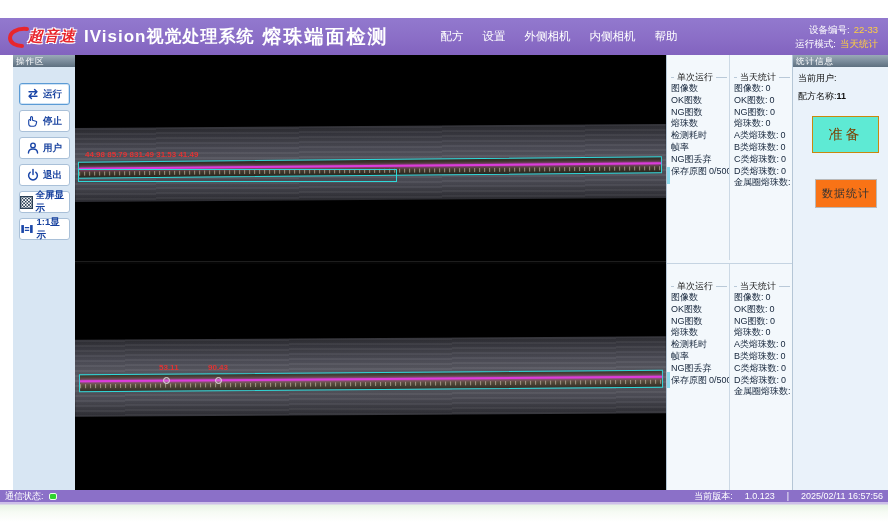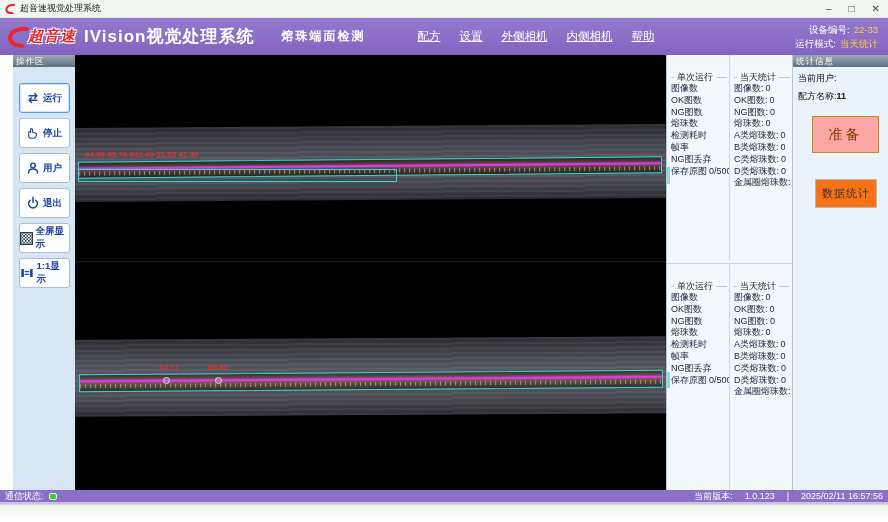--- a/index.html
+++ b/index.html
@@ -13,33 +13,33 @@
   .win-controls { margin-left:auto; display:flex; gap:17px; margin-right:8px; color:#444; font-size:10px; line-height:18px; }
   .win-btn { cursor:default; }
 
   
   .app-header { position:absolute; left:0; top:18px; width:888px; height:37px;
     background:linear-gradient(180deg,#9279ce 0%,#8a6dc6 60%,#8263bf 100%); display:flex; align-items:center; }
   .logo-wrap { margin-left:6px; display:flex; align-items:center;text-align:right; }
   .logo-text { color:#e8262d; font-weight:bold; font-style:italic; font-size:15px; margin-left:-4px;
     text-shadow:1px 1px 0 #fff,-1px -1px 0 #fff,1px -1px 0 #fff,-1px 1px 0 #fff; letter-spacing:1px; }
   .app-title { color:#fff; font-size:17px; font-weight:bold; margin-left:8px; letter-spacing:1px; }
-  .app-subtitle { color:#fff; font-size:12px; font-weight:bold; margin-left:27px; letter-spacing:2px; }
+  .app-subtitle { color:#fff; font-size:19px; font-weight:bold; margin-left:8px; letter-spacing:2px; }
   .menu { display:flex; gap:19px; margin-left:52px; color:#fff; font-size:11.5px; }
-  .menu-item { cursor:default; white-space:nowrap;text-decoration:underline; }
+  .menu-item { cursor:default; white-space:nowrap; }
   .device-info { margin-left:auto; margin-right:10px; text-align:right; font-size:9.5px; color:#fff; line-height:14px; }
   .device-info .val { color:#ffcf3f; margin-left:4px; }
 
   
   .body { position:absolute; left:13px; top:55px; width:888px; height:435px; display:flex; background:#000; }
 
   
   .sidebar { width:62px; background:#d8e6f3; display:flex; flex-direction:column; flex:none; }
   .group-header { height:12px; background:linear-gradient(180deg,#9aaab8 0%,#5e7080 100%); color:#fff; font-size:8.5px; line-height:12px; padding-left:3px; letter-spacing:1px; }
-  .side-btn { width:51px; height:30px; margin:3px auto 2px auto; background:#fff; border:1px solid #a9c0d8; border-radius:3px;
+  .side-btn { width:51px; height:22px; margin:3px auto 2px auto; background:#fff; border:1px solid #a9c0d8; border-radius:3px;
     display:flex; align-items:center; justify-content:center; gap:3px; color:#16409e; font-size:9.5px; font-weight:bold; cursor:default; }
   .side-btn.first { margin-top:16px; border:1px solid #5b9bd5; box-shadow:0 0 0 1px #cfe3f5 inset; }
   .side-btn svg { flex:none; }
 
   
   .viewports { width:591px; flex:none; display:flex; flex-direction:column; background:#000; }
   .viewport { position:relative; background:#000; overflow:hidden; }
   .vp-top { height:206px; }
   .vp-gap { height:3px; background:#050505; border-top:1px solid #1d1d1d; }
   .vp-bottom { height:226px;padding-left:8px; }
@@ -76,51 +76,38 @@
   .scol-header::after { content:""; flex:1; height:1px; background:#b9c9d8; margin-right:2px; }
   .srow { height:11.8px; line-height:11.8px; font-size:9px; color:#14243a; white-space:nowrap; overflow:hidden; }
   .srow .val { margin-left:2px; }
   .scroll-thumb { position:absolute; left:0; width:3px; background:#8fd9ea; }
   .th1 { top:112px; height:17px; } .th2 { top:317px; height:16px; }
 
   
   .info-panel { width:109px; flex:none; background:#eaf2fa; border-left:1px solid #b5c6d6; position:relative; }
   .ip-row { font-size:9px; color:#111; padding-left:5px; margin-top:5px; white-space:nowrap; }
   .ip-row .val { font-weight:bold; margin-left:0; }
-  .prepare-btn { position:absolute; left:19px; top:61px; width:67px; height:37px; background:#fca5a5; border:1px solid #c9880e;
+  .prepare-btn { position:absolute; left:19px; top:61px; width:67px; height:37px; background:#5eead4; border:1px solid #c9880e;
     color:#7c3f00; font-size:14px; letter-spacing:3px; display:flex; align-items:center; justify-content:center; cursor:default; }
   .stats-btn { position:absolute; left:22px; top:124px; width:62px; height:29px; background:#f97316; border:1px solid #b9b9b9;
     color:#333; font-size:11px; letter-spacing:1px; display:flex; align-items:center; justify-content:center; cursor:default; }
 
   
   .statusbar { position:absolute; left:0; top:490px; width:888px; height:12px; background:#8b70c8; display:flex; align-items:center; font-size:9px; color:#fff; }
   .comm-label { margin-left:5px; }
   .led { width:8px; height:7px; background:#2fd32f; border:1px solid #eaffea; border-radius:2px; margin-left:5px; }
   .sb-right { margin-left:auto; display:flex; gap:12px; margin-right:5px; align-items:center; }
   .desktop-strip { position:absolute; left:0; top:502px; width:888px; height:20px;
     background:linear-gradient(180deg,#cdbfe8 0px,#cdbfe8 2px,#e7f3e4 3px,#f6fbf4 10px,#ffffff 20px); }
 </style>
 </head>
 <body>
 
 <div class="screen">
 
-  <div class="os-titlebar">
-    <span class="os-logo">
-      <svg width="11" height="11" viewBox="0 0 16 16">
-          <path d="M13 3 C6 2 2 6 2 9.5 c0 3.5 4 5.5 9 5.5" stroke="#e8262d" stroke-width="3" fill="none" stroke-linecap="round"></path>
-        </svg>
-    </span>
-    <span class="os-title">超音速视觉处理系统</span>
-    <span class="win-controls">
-      <span class="win-btn">–</span>
-      <span class="win-btn">□</span>
-      <span class="win-btn">✕</span>
-    </span>
-  </div>
 
   <div class="app-header">
     <span class="logo-wrap">
       <svg width="26" height="26" viewBox="0 0 26 26">
         <path d="M21 5 C10 4 4 9 4 14 c0 5 6 8 12 8" stroke="#e8262d" stroke-width="4" fill="none" stroke-linecap="round"></path>
       </svg>
       <span class="logo-text">超音速</span>
     </span>
     <span class="app-title">IVision视觉处理系统</span>
     <span class="app-subtitle">熔珠端面检测</span>
@@ -206,21 +193,21 @@
         <div class="anno">44.98 85.79 831.49  31.53 41.49</div>
       </div>
       <div class="vp-gap"></div>
       <div class="viewport vp-bottom">
         <div class="band"></div>
         <div class="bead">
           <div class="mag-line"></div>
           <div class="speck-row"></div>
         </div>
         <div class="anno lbl-1">53.11</div>
-        <div class="anno lbl-2">89.92</div>
+        <div class="anno lbl-2">90.43</div>
         <div class="marker mk-1"></div>
         <div class="marker mk-2"></div>
       </div>
     </div>
 
     <div class="stats-col">
       <div class="stats-panel sp1">
         <div class="scol">
           <div class="scol-header">单次运行</div>
           <div class="srow"><span>图像数</span><span class="val"></span></div>

